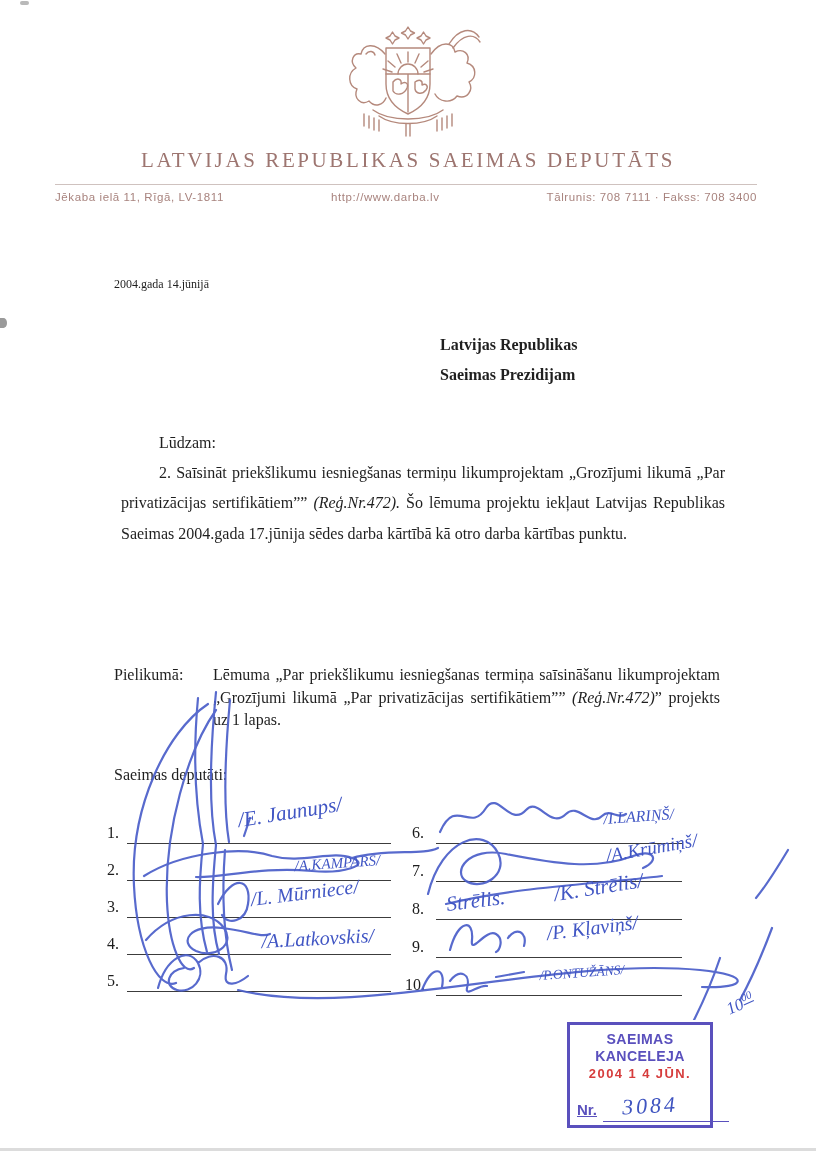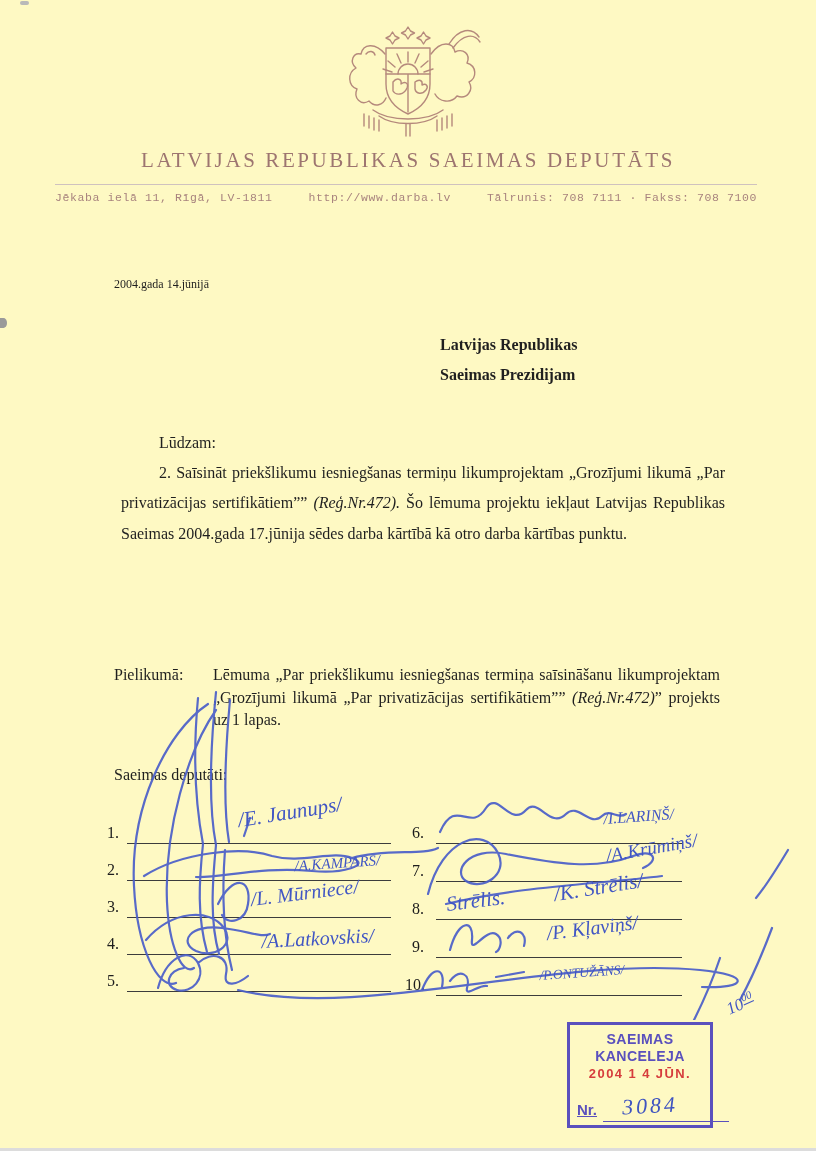--- a/index.html
+++ b/index.html
@@ -1,30 +1,30 @@
 <!DOCTYPE html>
 <html><head>
 <meta charset="utf-8">
 <style>
   html,body{margin:0;padding:0;background:#e8e8e8;}
   .page{
     position:relative;width:816px;height:1151px;overflow:hidden;
-    background:#fef9c3;font-family:"Liberation Serif",serif;color:#1f1f1f;
+    background:#ffffff;font-family:"Liberation Serif",serif;color:#1f1f1f;
   }
   
   .arms{position:absolute;left:333px;top:20px;width:150px;height:118px;}
   .doc-title{
     position:absolute;left:0;top:148px;width:816px;text-align:center;
     font-size:21px;letter-spacing:2.6px;color:#9d7570;font-weight:400;
   }
   .header-rule{position:absolute;left:55px;top:184px;width:702px;height:1px;background:#cfc2bf;}
   .contact-row{
     position:absolute;left:55px;top:191px;width:702px;display:flex;
     justify-content:space-between;align-items:baseline;
-    font-family:Liberation Mono, monospace;font-size:11.5px;
+    font-family:Liberation Sans, sans-serif;font-size:11.5px;
     letter-spacing:.6px;color:#a8837e;
   }
   
   .date-line{position:absolute;left:114px;top:277px;font-size:12px;}
   .addressee{position:absolute;left:440px;top:330px;font-size:16px;font-weight:bold;line-height:30px;}
   .body-text{position:absolute;left:121px;top:428px;width:604px;font-size:16px;line-height:30.2px;}
   .body-text p{margin:0;text-indent:38px;text-align:justify;}
   .body-text .salutation{text-align:left;}
   .att-block{position:absolute;left:114px;top:664px;width:606px;display:grid;grid-template-columns:99px 1fr;font-size:16px;}
   .att-label{line-height:22.5px;}
@@ -104,21 +104,21 @@
       <path d="M119,94 L119,106 M114,96 L114,108 M109,98 L109,110 M104,100 L104,111"></path>
       <path d="M73,104 L73,116 M77,104 L77,116"></path>
     </g>
   </svg>
 
   <div class="doc-title">LATVIJAS REPUBLIKAS SAEIMAS DEPUTĀTS</div>
   <div class="header-rule"></div>
   <div class="contact-row">
     <span>Jēkaba ielā 11, Rīgā, LV-1811</span>
     <span>http://www.darba.lv</span>
-    <span>Tālrunis: 708 7111 · Fakss: 708 7100</span>
+    <span>Tālrunis: 708 7111 · Fakss: 708 3400</span>
   </div>
 
   <div class="date-line">2004.gada 14.jūnijā</div>
 
   <div class="addressee">
     <div>Latvijas Republikas</div>
     <div>Saeimas Prezidijam</div>
   </div>
 
   <div class="body-text">

